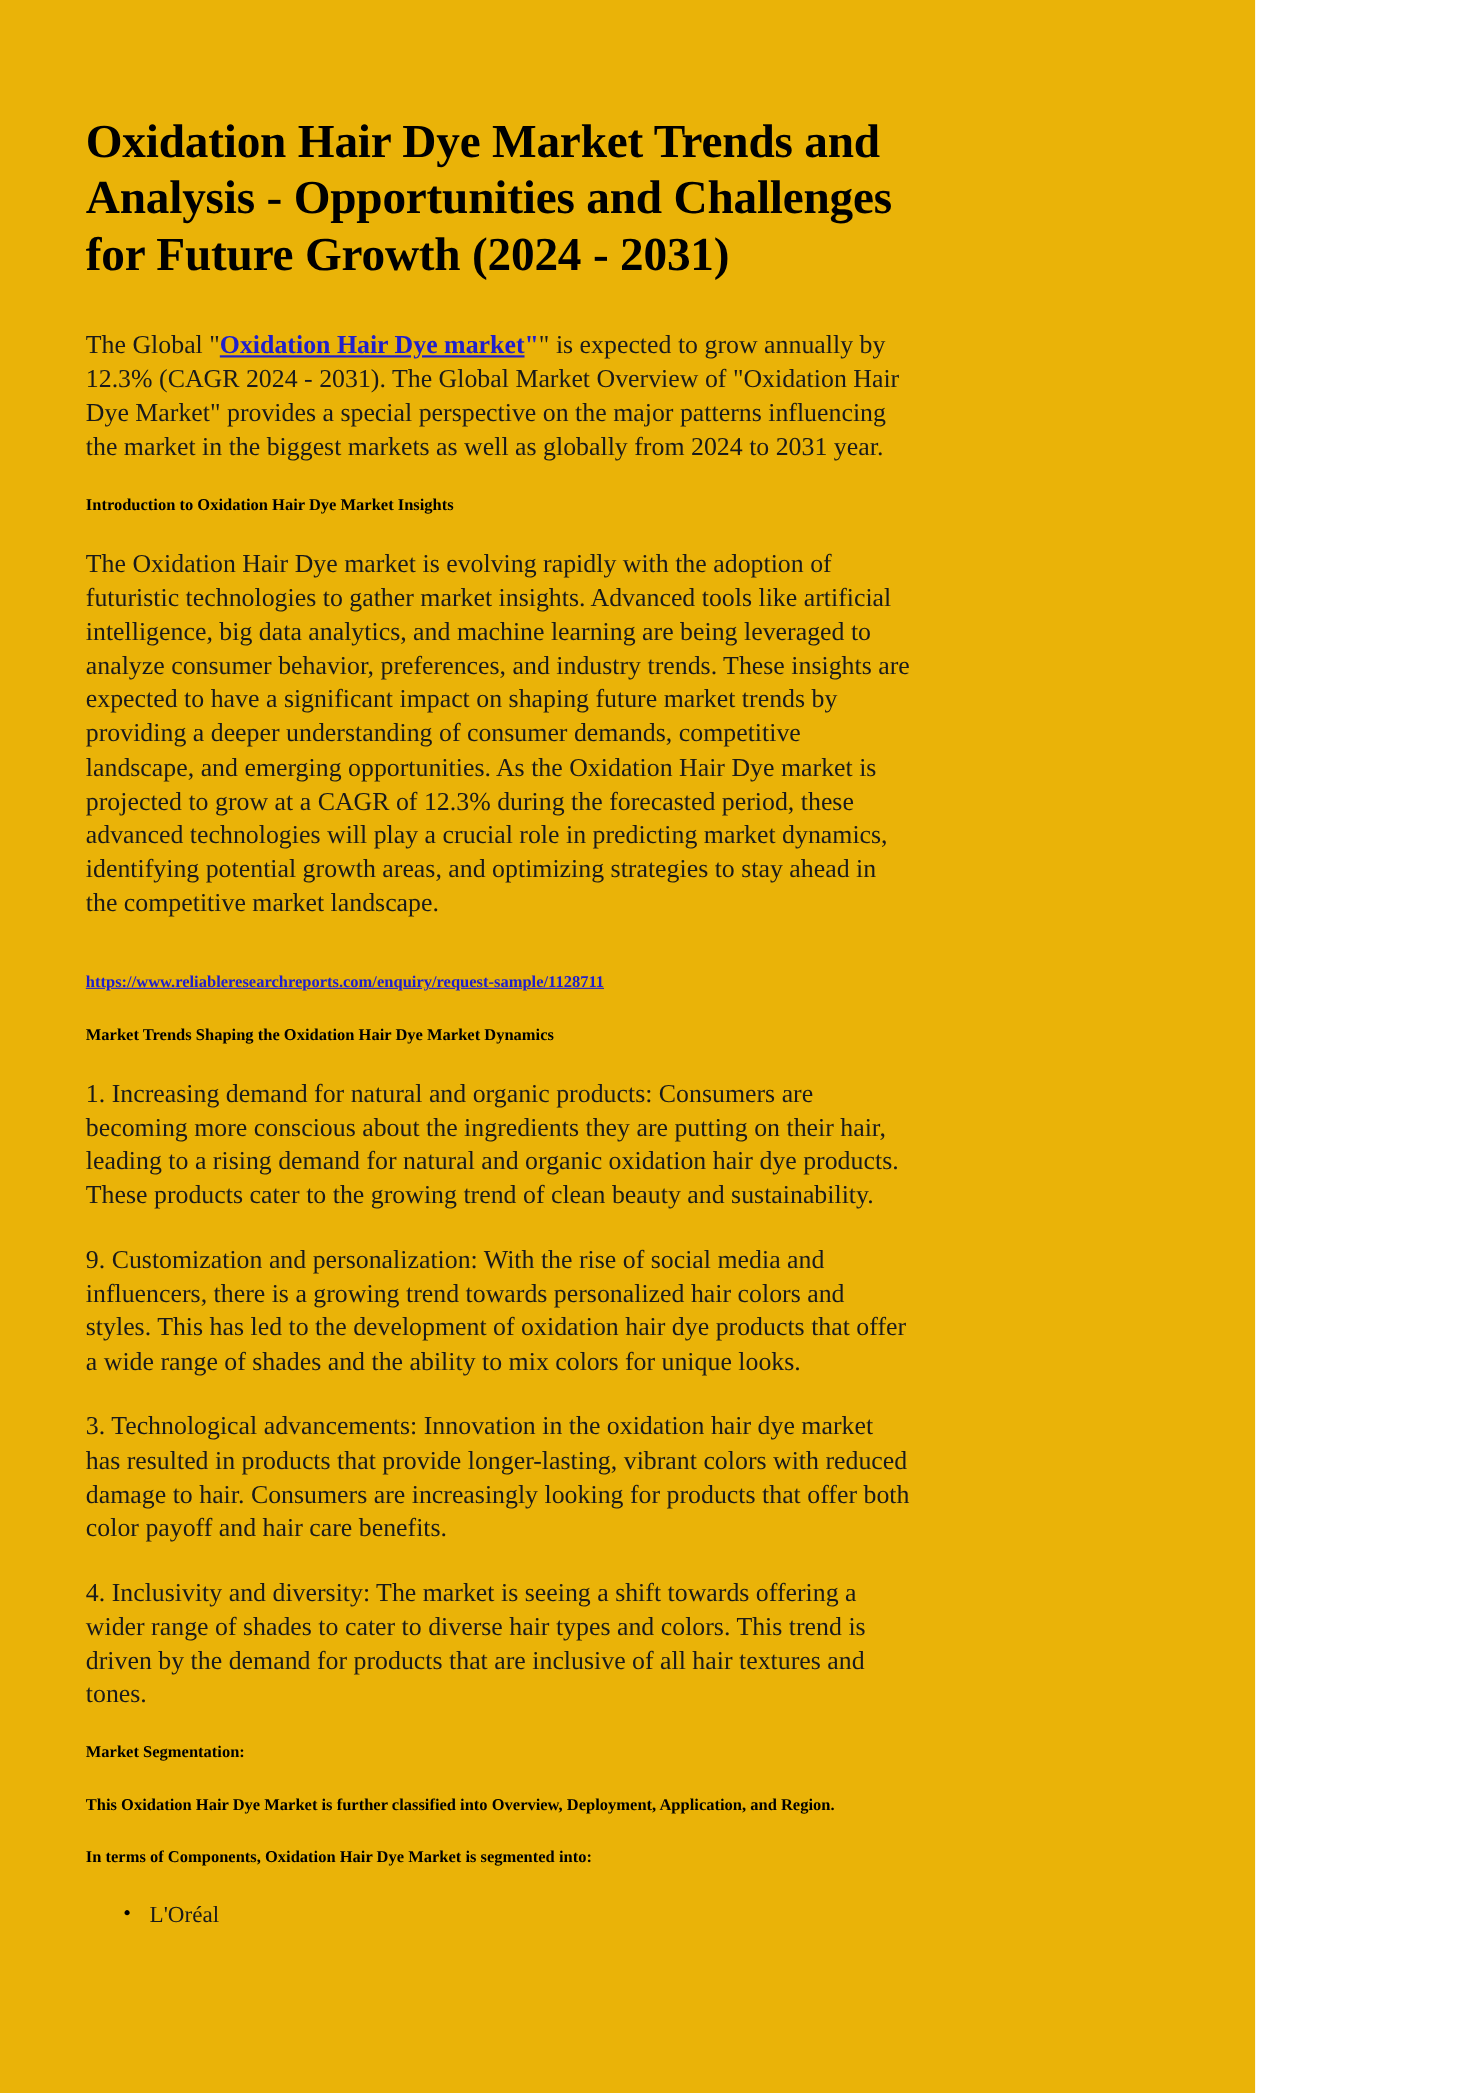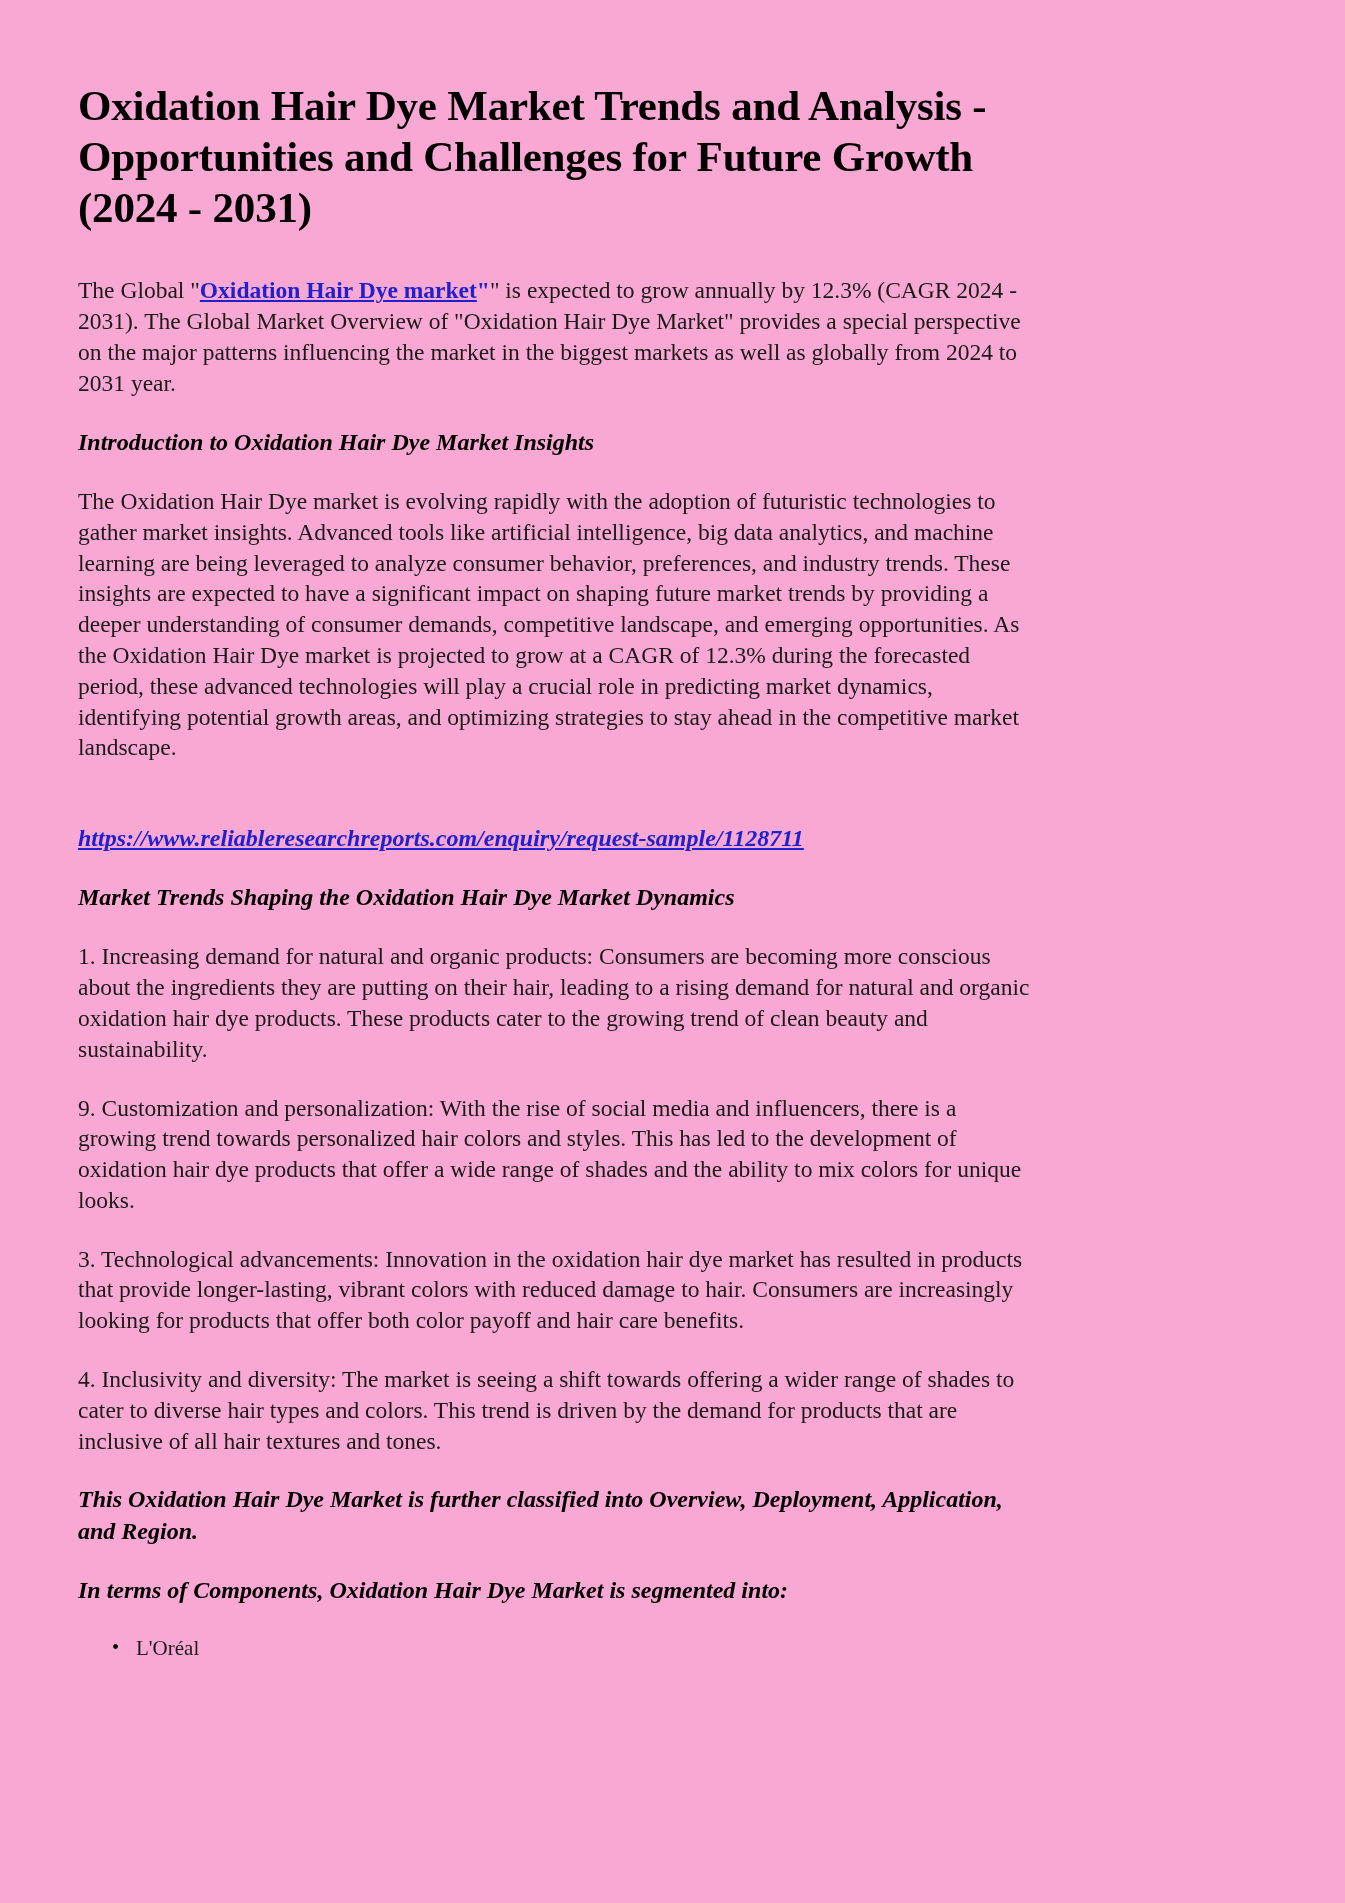--- a/index.html
+++ b/index.html
@@ -9,48 +9,47 @@
   }
   body {
     width: 1345px;
     height: 1903px;
     font-family: "Liberation Serif", "DejaVu Serif", serif;
     color: #000000;
     -webkit-font-smoothing: antialiased;
   }
   .page {
     position: relative;
-    width: 1345px;
+    width: 1141px;
     height: 1903px;
-    background: #f9a8d4;
+    background: #eab308;
     box-sizing: border-box;
-    padding: 80px 313px 0 78px;
+    padding: 104px 313px 0 78px;
   }
   .doc-title {
     font-size: 43px;
     font-weight: bold;
     line-height: 1.19;
     letter-spacing: -0.2px;
     margin: 0 0 42px 0;
     color: #000000;
   }
   p.body-text {
     font-size: 23.5px;
     line-height: 1.31;
     margin: 0 0 28px 0;
     color: #1a1a1a;
     text-align: left;
   }
   p.section-heading {
-    font-size: 24px;
+    font-size: 15px;
     font-weight: bold;
     line-height: 1.31;
     margin: 0 0 28px 0;
     color: #000000;
-    font-style: italic;
   }
   a.inline-link,
   .inline-link {
     color: #2020cc;
     font-weight: bold;
     text-decoration: underline;
   }
   .quote-blue {
     color: #2020cc;
     font-weight: bold;
@@ -105,20 +104,21 @@
   <p class="section-heading">Market Trends Shaping the Oxidation Hair Dye Market Dynamics</p>
 
   <p class="body-text">1. Increasing demand for natural and organic products: Consumers are becoming more conscious about the ingredients they are putting on their hair, leading to a rising demand for natural and organic oxidation hair dye products. These products cater to the growing trend of clean beauty and sustainability.</p>
 
   <p class="body-text">9. Customization and personalization: With the rise of social media and influencers, there is a growing trend towards personalized hair colors and styles. This has led to the development of oxidation hair dye products that offer a wide range of shades and the ability to mix colors for unique looks.</p>
 
   <p class="body-text">3. Technological advancements: Innovation in the oxidation hair dye market has resulted in products that provide longer-lasting, vibrant colors with reduced damage to hair. Consumers are increasingly looking for products that offer both color payoff and hair care benefits.</p>
 
   <p class="body-text">4. Inclusivity and diversity: The market is seeing a shift towards offering a wider range of shades to cater to diverse hair types and colors. This trend is driven by the demand for products that are inclusive of all hair textures and tones.</p>
 
+  <p class="section-heading">Market Segmentation:</p>
 
   <p class="section-heading">This Oxidation Hair Dye Market is further classified into Overview, Deployment, Application, and Region.</p>
 
   <p class="section-heading">In terms of Components, Oxidation Hair Dye Market is segmented into:</p>
 
   <ul class="segment-list">
     <li>L'Oréal</li>
   </ul>
 
 </div>

